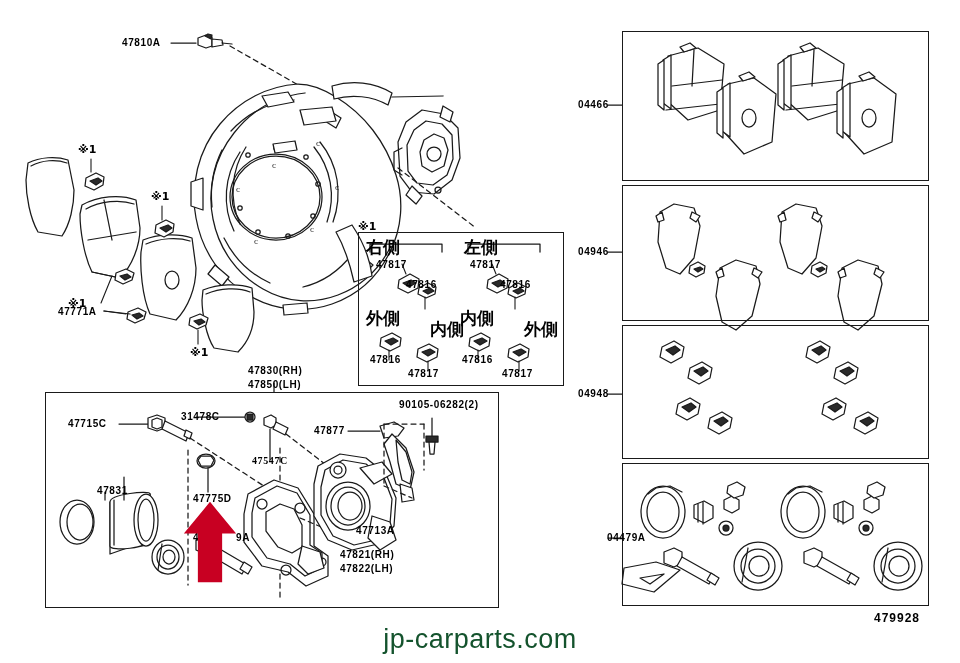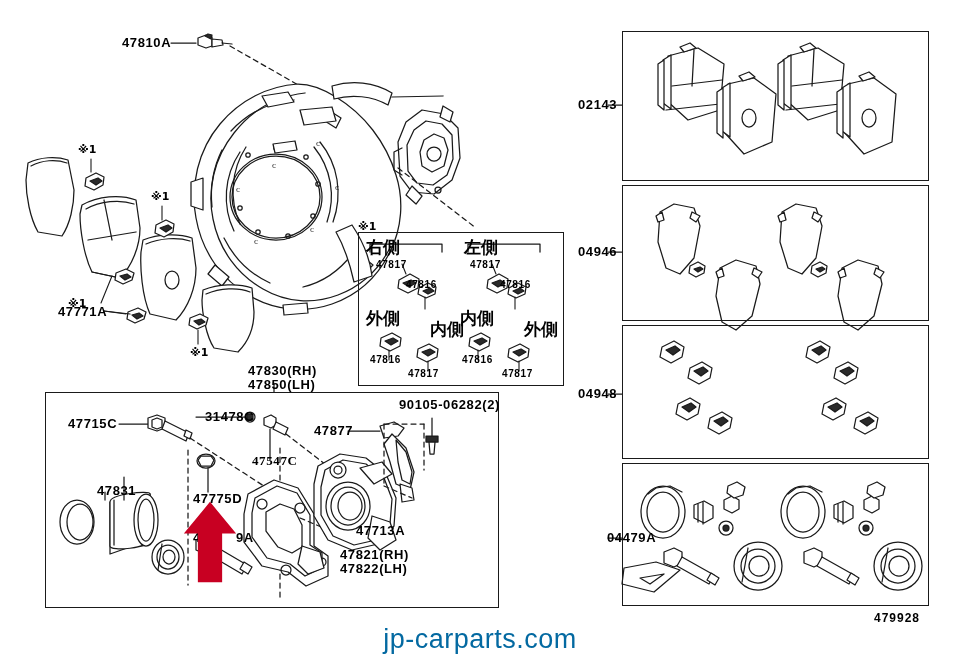--- a/index.html
+++ b/index.html
@@ -2,31 +2,31 @@
 <html><head>
 <meta charset="utf-8">
 <style>
   html,body{margin:0;padding:0;background:#ffffff;}
   body{width:960px;height:663px;position:relative;overflow:hidden;
        font-family:"Liberation Sans",sans-serif;color:#000;}
   #stage{position:absolute;inset:0;}
   svg.layer{position:absolute;left:0;top:0;width:960px;height:663px;overflow:visible;}
 
   .lbl{position:absolute;font-family:"Liberation Sans",sans-serif;
-       font-weight:bold;font-size:13px;letter-spacing:.6px;white-space:pre;line-height:14px;}
+       font-weight:bold;font-size:10px;letter-spacing:.6px;white-space:pre;line-height:14px;}
   .lbl.sm{font-size:10px;}
   .lbl.jp{font-family:"DejaVu Sans",sans-serif;font-size:17px;font-weight:bold;letter-spacing:0;}
   .lbl.star{font-family:"DejaVu Sans",sans-serif;font-size:11px;font-weight:bold;letter-spacing:0;}
   .lbl.figid{font-size:12px;letter-spacing:1px;}
   .refblk{position:absolute;font-weight:bold;font-size:12px;line-height:15.5px;white-space:pre;letter-spacing:.5px;}
 
   .box{position:absolute;border:1.4px solid #1a1a1a;background:transparent;}
 
   .wm{position:absolute;left:0;right:0;top:624px;text-align:center;
-      font-size:27px;color:#0369a1;font-family:"Liberation Sans",sans-serif;
+      font-size:27px;color:#14532d;font-family:"Liberation Sans",sans-serif;
       letter-spacing:.5px;}
 
   .arrow{position:absolute;}
 </style>
 </head>
 <body>
 
 <div id="stage">
 
   <svg class="layer" viewBox="0 0 960 663">
@@ -454,34 +454,34 @@
   <div class="lbl sm" style="left:500px;top:278px;">47816</div>
   <div class="lbl jp" style="left:460px;top:311px;">内側</div>
   <div class="lbl jp" style="left:524px;top:322px;">外側</div>
   <div class="lbl sm" style="left:462px;top:353px;">47816</div>
   <div class="lbl sm" style="left:502px;top:367px;">47817</div>
 
   <div class="lbl" style="left:248px;top:364px;">47830(RH)</div>
   <div class="lbl" style="left:248px;top:378px;">47850(LH)</div>
 
   <div class="lbl" style="left:68px;top:417px;">47715C</div>
-  <div class="lbl" style="left:181px;top:410px;margin-left:24px;">31478C</div>
+  <div class="lbl" style="left:181px;top:410px;">31478C</div>
   <div class="lbl" style="left:252px;top:454px;font-family:Liberation Serif, serif;">47547C</div>
   <div class="lbl" style="left:97px;top:484px;">47831</div>
   <div class="lbl" style="left:193px;top:492px;">47775D</div>
   <div class="lbl" style="left:193px;top:531px;">4</div>
   <div class="lbl" style="left:236px;top:531px;">9A</div>
 
   <div class="lbl" style="left:314px;top:424px;">47877</div>
   <div class="lbl" style="left:399px;top:398px;">90105-06282(2)</div>
   <div class="lbl" style="left:356px;top:524px;">47713A</div>
   <div class="lbl" style="left:340px;top:548px;">47821(RH)</div>
   <div class="lbl" style="left:340px;top:562px;">47822(LH)</div>
 
-  <div class="lbl" style="left:578px;top:98px;">02143</div>
+  <div class="lbl" style="left:578px;top:98px;">04466</div>
   <div class="lbl" style="left:578px;top:245px;">04946</div>
   <div class="lbl" style="left:578px;top:387px;">04948</div>
   <div class="lbl" style="left:570px;top:531px;margin-left:37px;">04479A</div>
 
   <div class="lbl figid" style="left:874px;top:611px;">479928</div>
 
   <svg class="arrow" viewBox="0 0 60 90" style="left:182px;top:500px;width:56px;height:84px;">
     <polygon points="30,2 58,36 43,36 43,88 17,88 17,36 2,36" fill="#c80022"></polygon>
   </svg>
 

